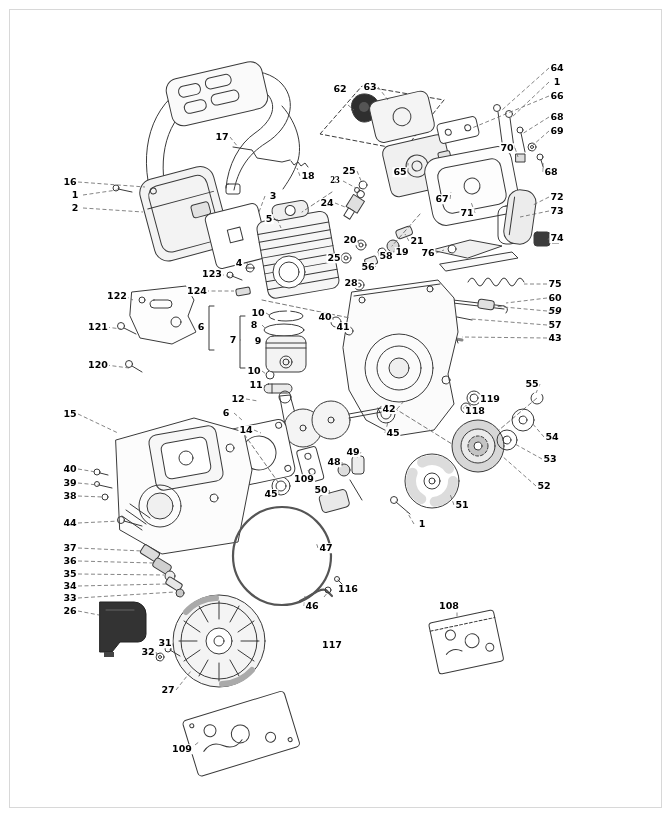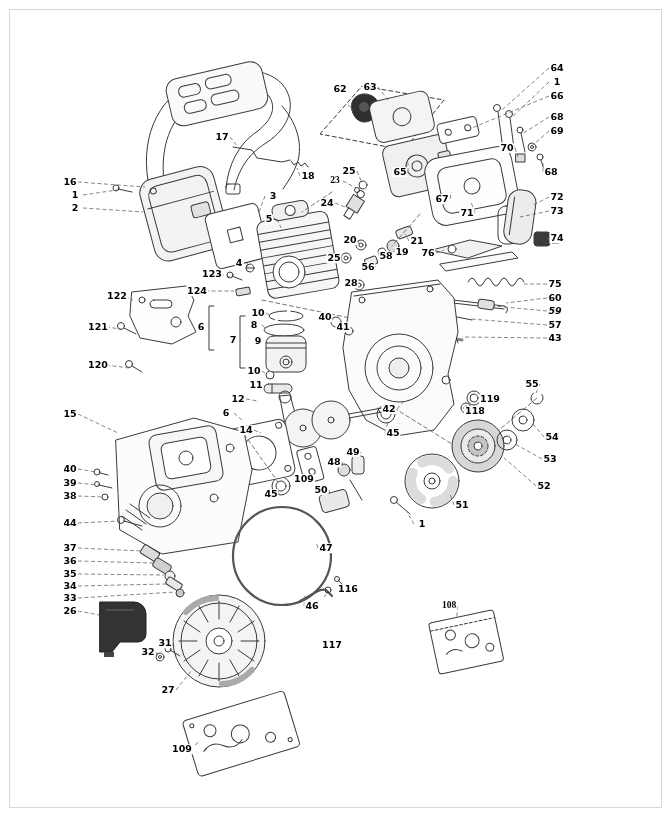--- a/index.html
+++ b/index.html
@@ -548,21 +548,21 @@
       <div class="part-label" style="left: 304px; top: 479px;">109</div>
       <div class="part-label" style="left: 353px; top: 452px;">49</div>
       <div class="part-label" style="left: 334px; top: 462px;">48</div>
       <div class="part-label" style="left: 321px; top: 490px;">50</div>
       <div class="part-label" style="left: 462px; top: 505px;">51</div>
       <div class="part-label" style="left: 422px; top: 524px;">1</div>
       <div class="part-label" style="left: 326px; top: 548px;">47</div>
       <div class="part-label" style="left: 312px; top: 606px;">46</div>
       <div class="part-label" style="left: 348px; top: 589px;">116</div>
       <div class="part-label" style="left: 332px; top: 597px; margin-top: 48px;">117</div>
-      <div class="part-label" style="left: 449px; top: 606px; font-family: Liberation Serif, serif;">108</div>
+      <div class="part-label" style="left: 449px; top: 606px;">108</div>
       <div class="part-label" style="left: 490px; top: 399px;">119</div>
       <div class="part-label" style="left: 475px; top: 411px;">118</div>
       <div class="part-label" style="left: 532px; top: 384px;">55</div>
       <div class="part-label" style="left: 552px; top: 437px;">54</div>
       <div class="part-label" style="left: 550px; top: 459px;">53</div>
       <div class="part-label" style="left: 544px; top: 486px;">52</div>
     </div>
 </div>
 
 </body></html>

